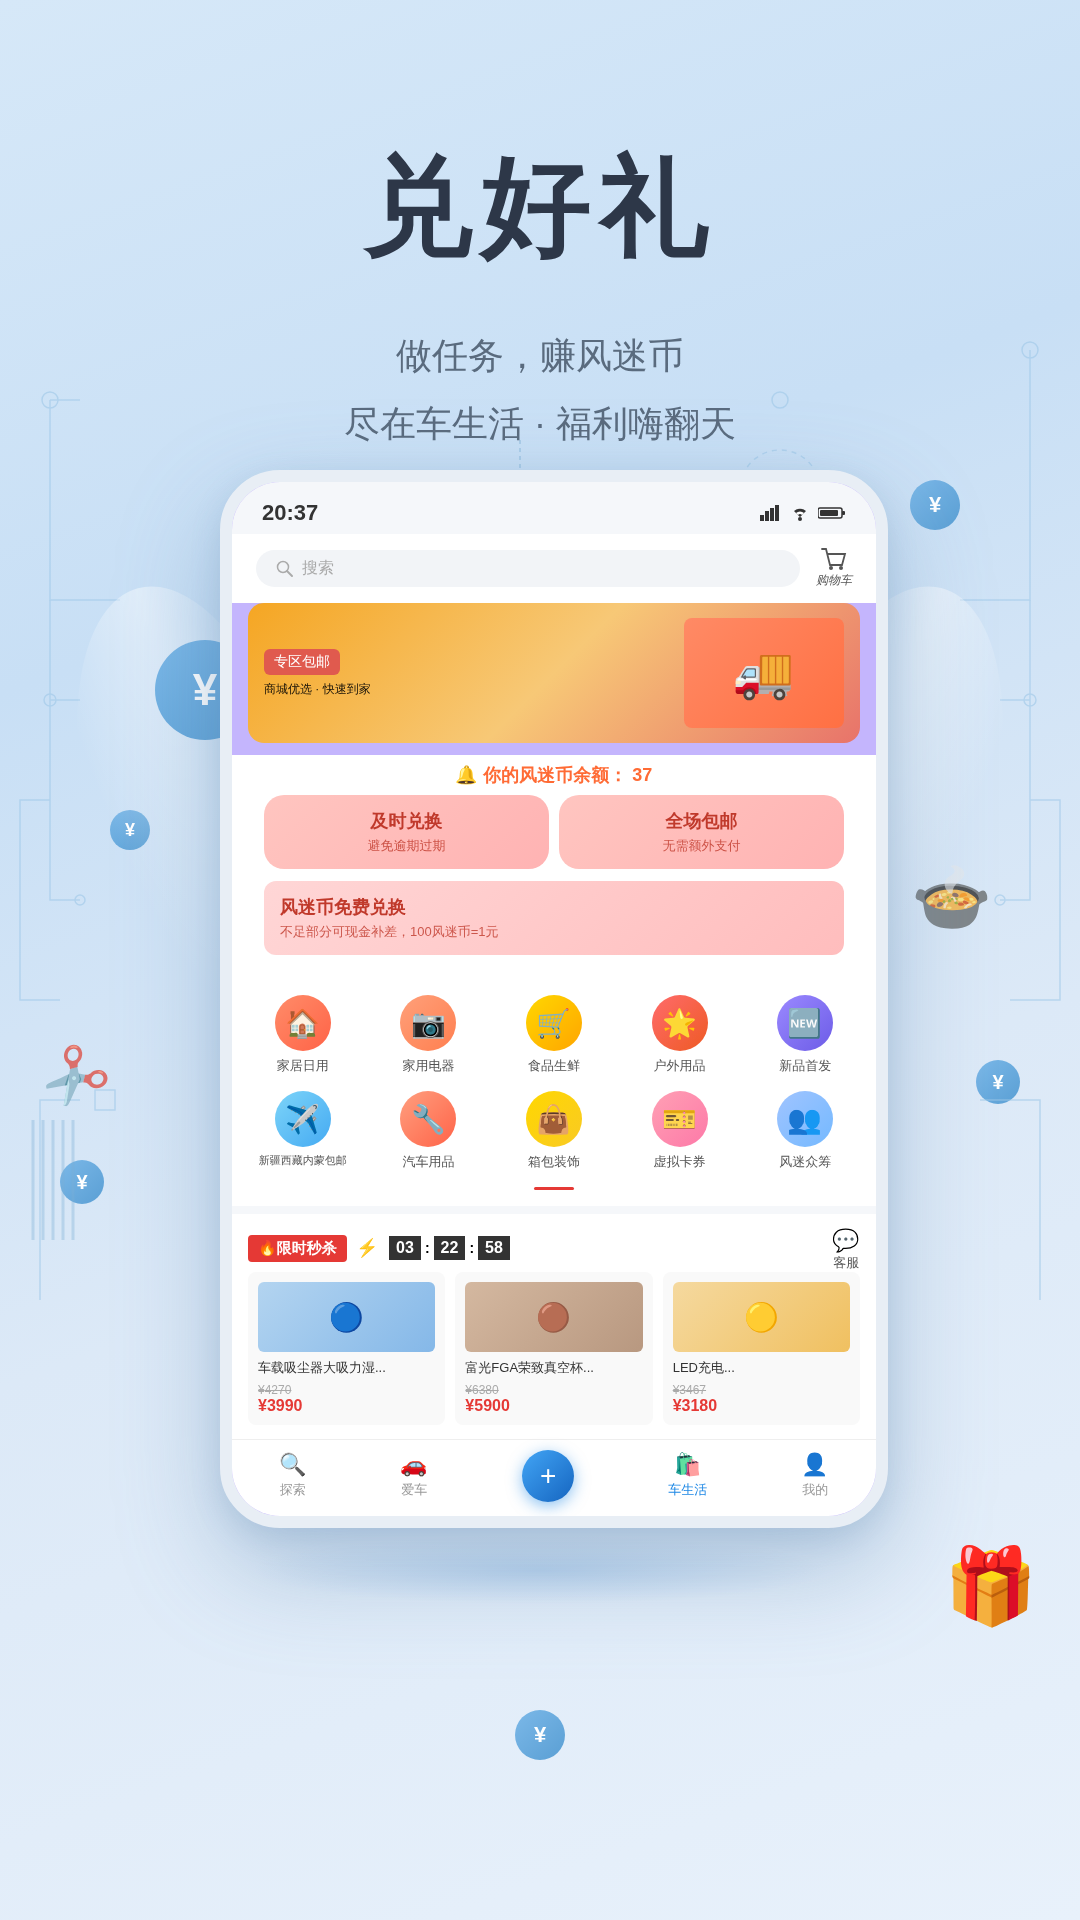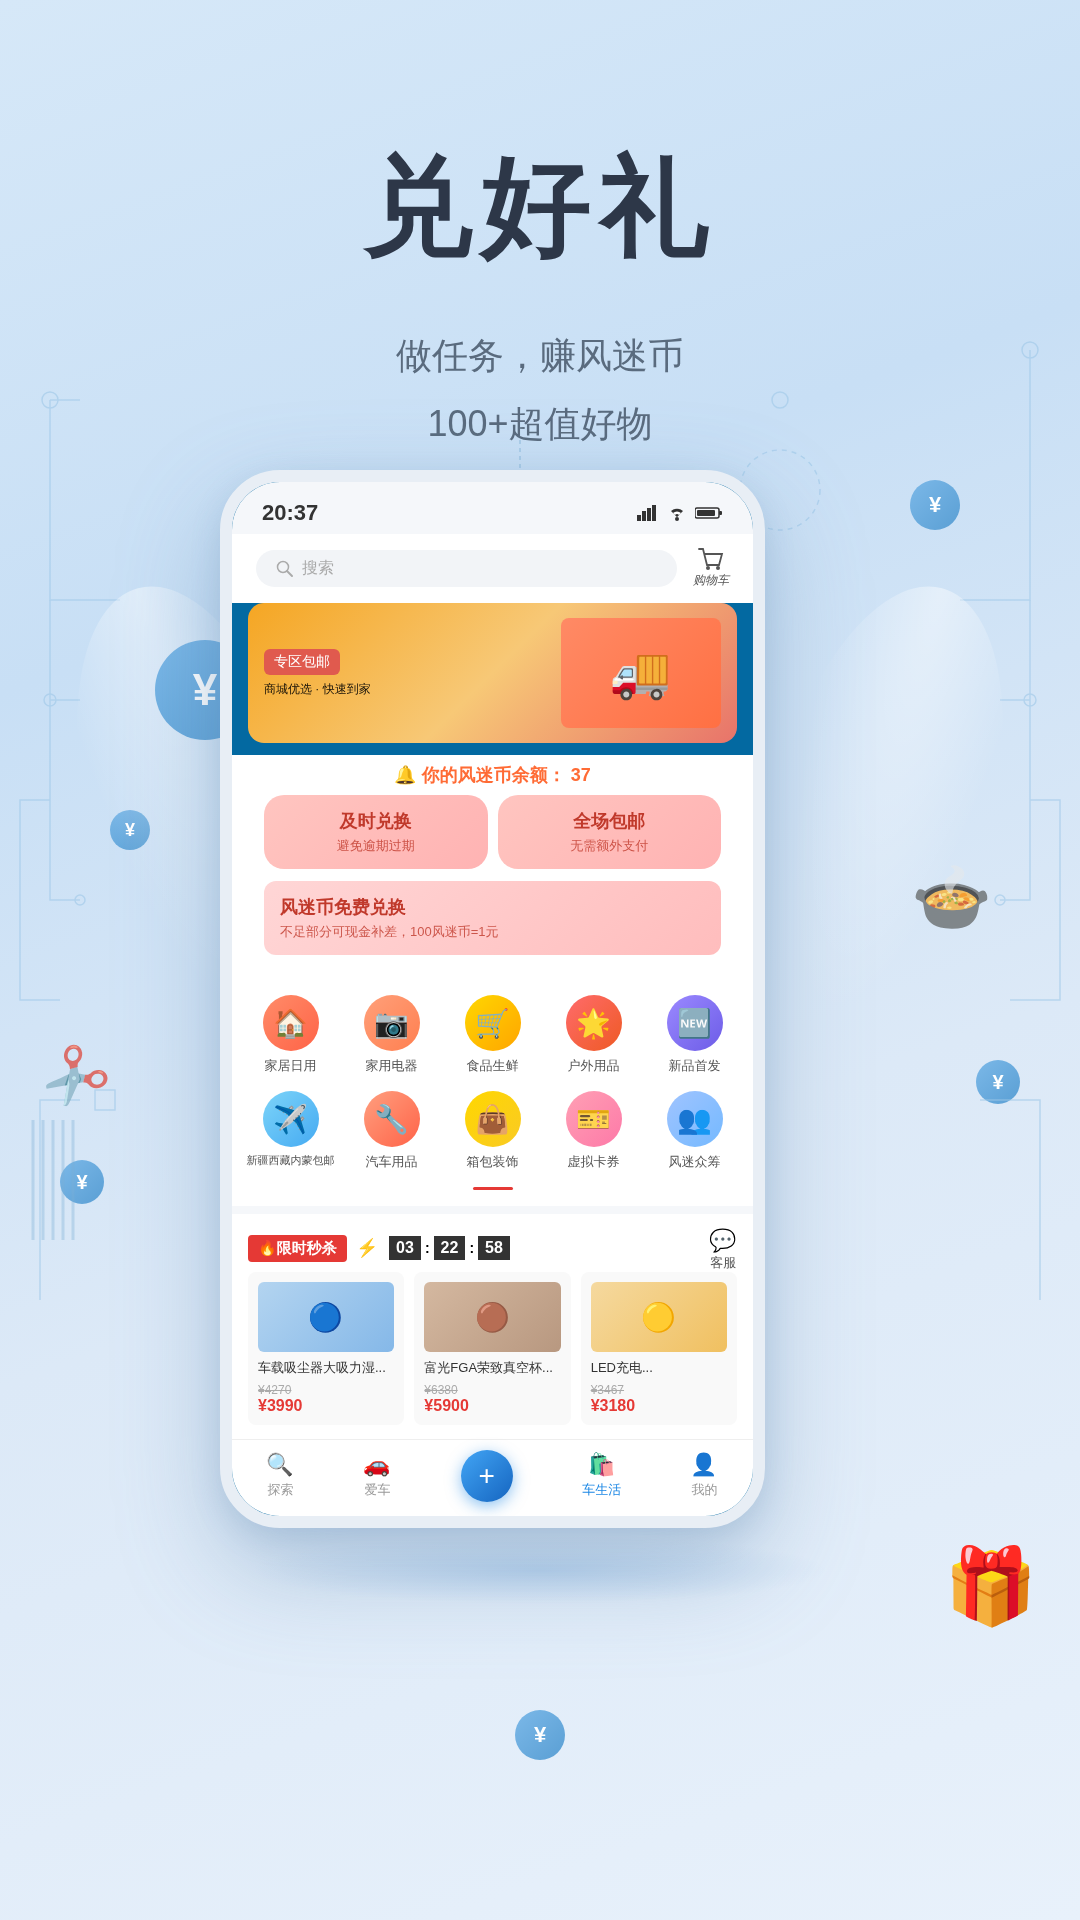--- a/index.html
+++ b/index.html
@@ -40,22 +40,22 @@
     .phone-wrapper {
       position: absolute;
       top: 470px;
       left: 50%;
       transform: translateX(-50%);
       width: 640px;
       z-index: 20;
     }
 
     .phone-mockup {
-      width: 545px;
-      background: #0369a1;
+      width: 668px;
+      background: #c4b5fd;
       border-radius: 60px;
       box-shadow: 0 40px 100px rgba(100,140,180,0.4), 0 10px 30px rgba(100,140,180,0.2);
       overflow: hidden;
       border: 12px solid #e8eef5;
       position: relative;
     }
 
     
     .status-bar {
       background: #f5f7fa;
@@ -488,21 +488,20 @@
   <div style="position:absolute;bottom:315px;left:50%;transform:translateX(-50%);width:580px;height:70px;
     background:radial-gradient(ellipse, rgba(120,170,220,0.35) 0%,transparent 70%);z-index:2;pointer-events:none;"></div>
 </div>
 
 <div class="page-content">
 
   <div class="header-section">
     <h1 class="main-title">兑好礼</h1>
     <div class="subtitle">
       <div>做任务，赚风迷币</div>
-      <div>100+超值好物</div>
       <div>尽在车生活 · 福利嗨翻天</div>
     </div>
   </div>
 
   <div class="phone-wrapper">
     <div class="phone-mockup">
 
       <div class="status-bar">
         <span>20:37</span>
         <div class="status-icons">

